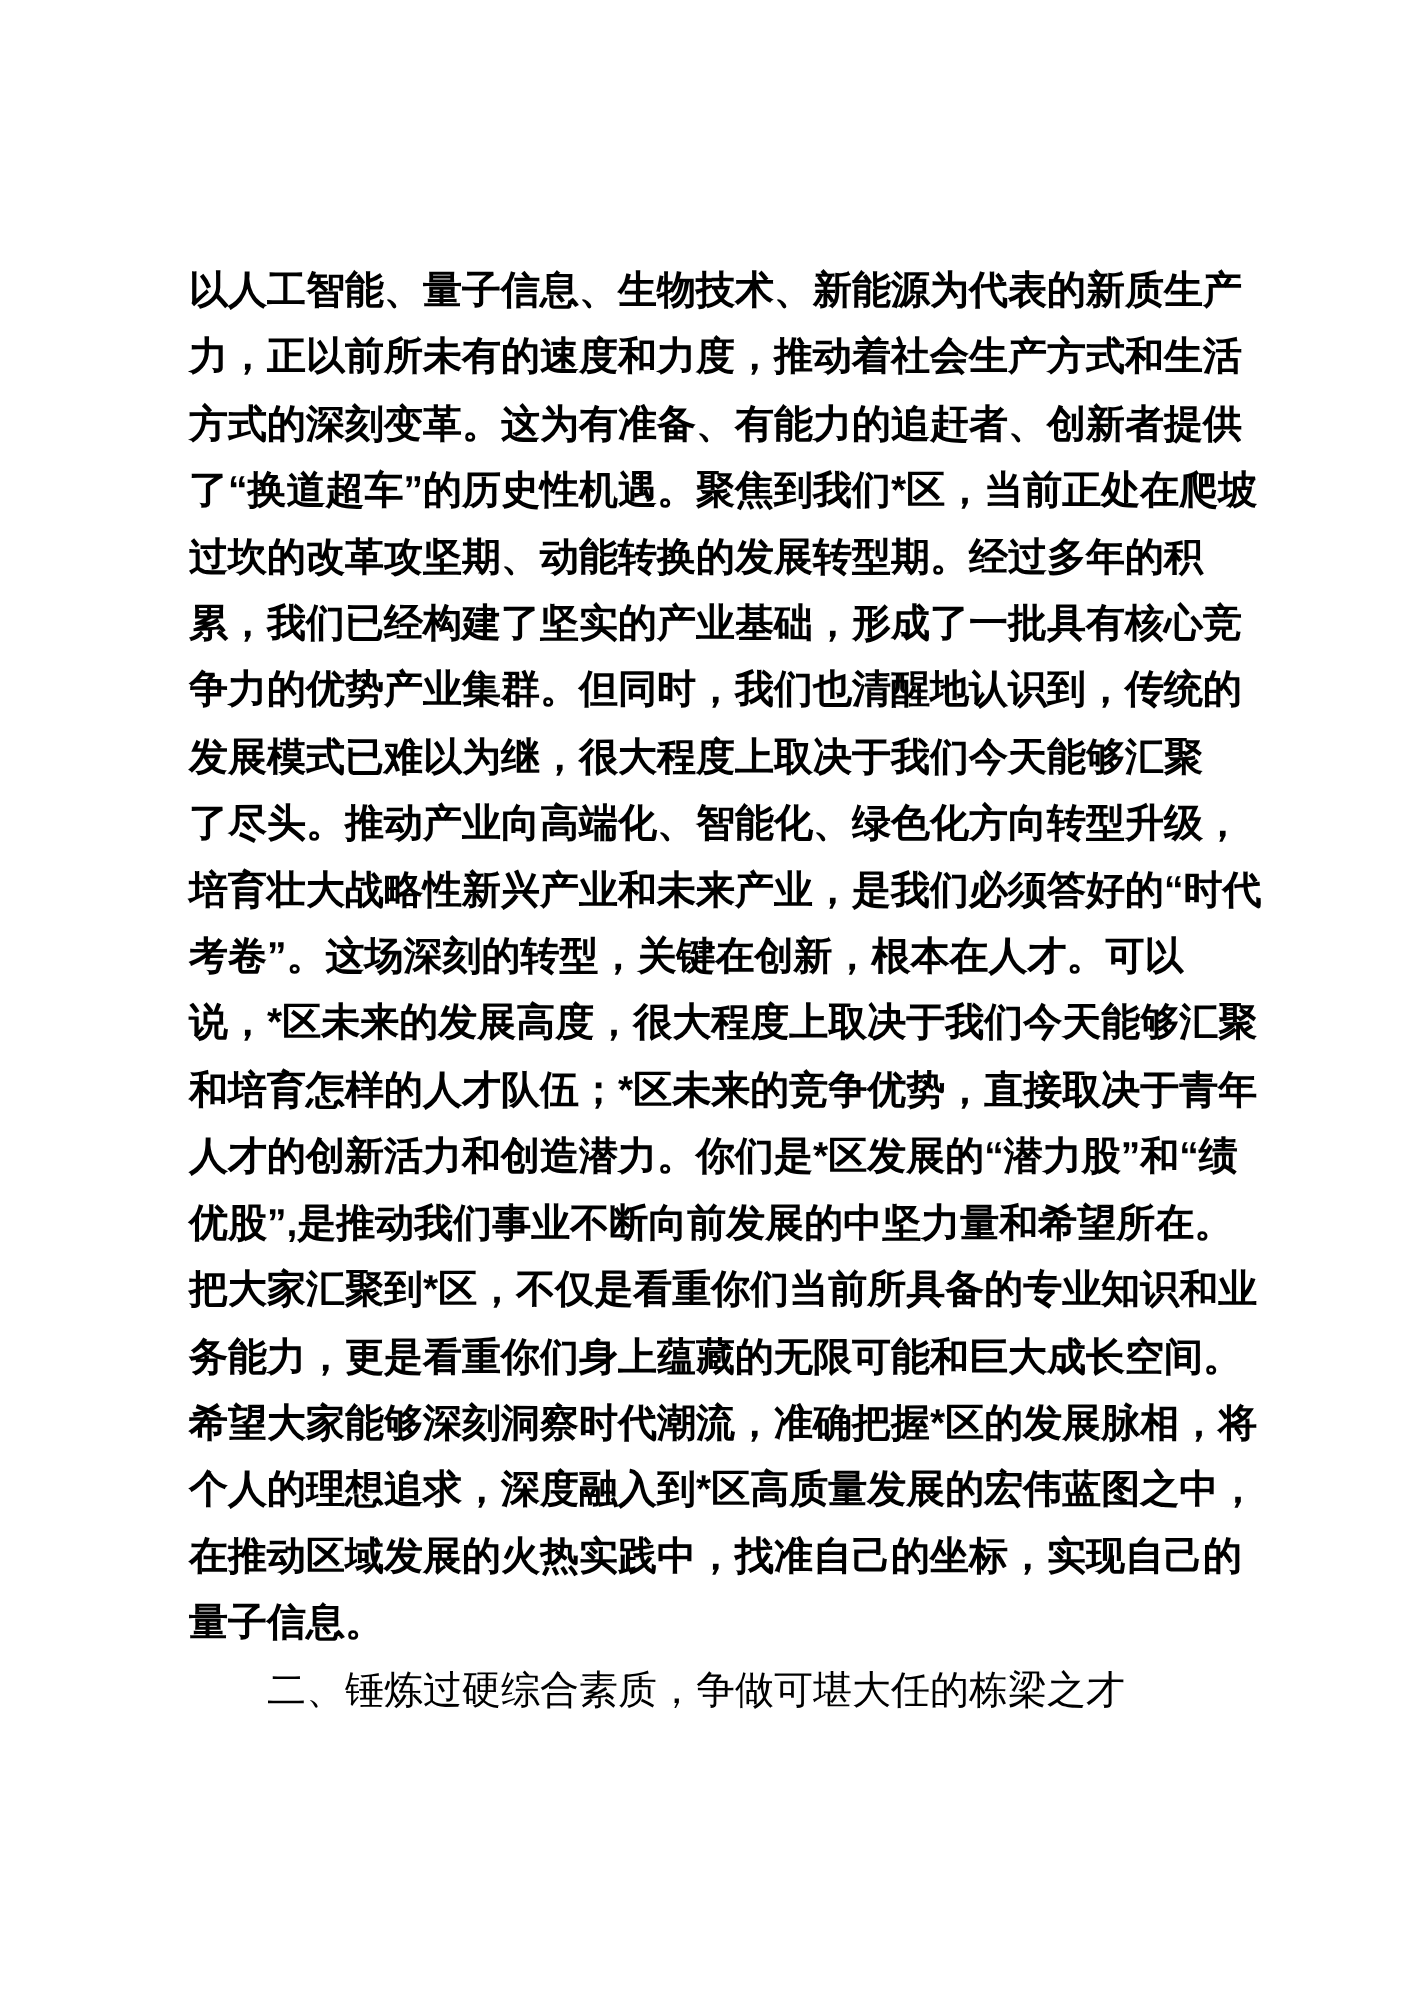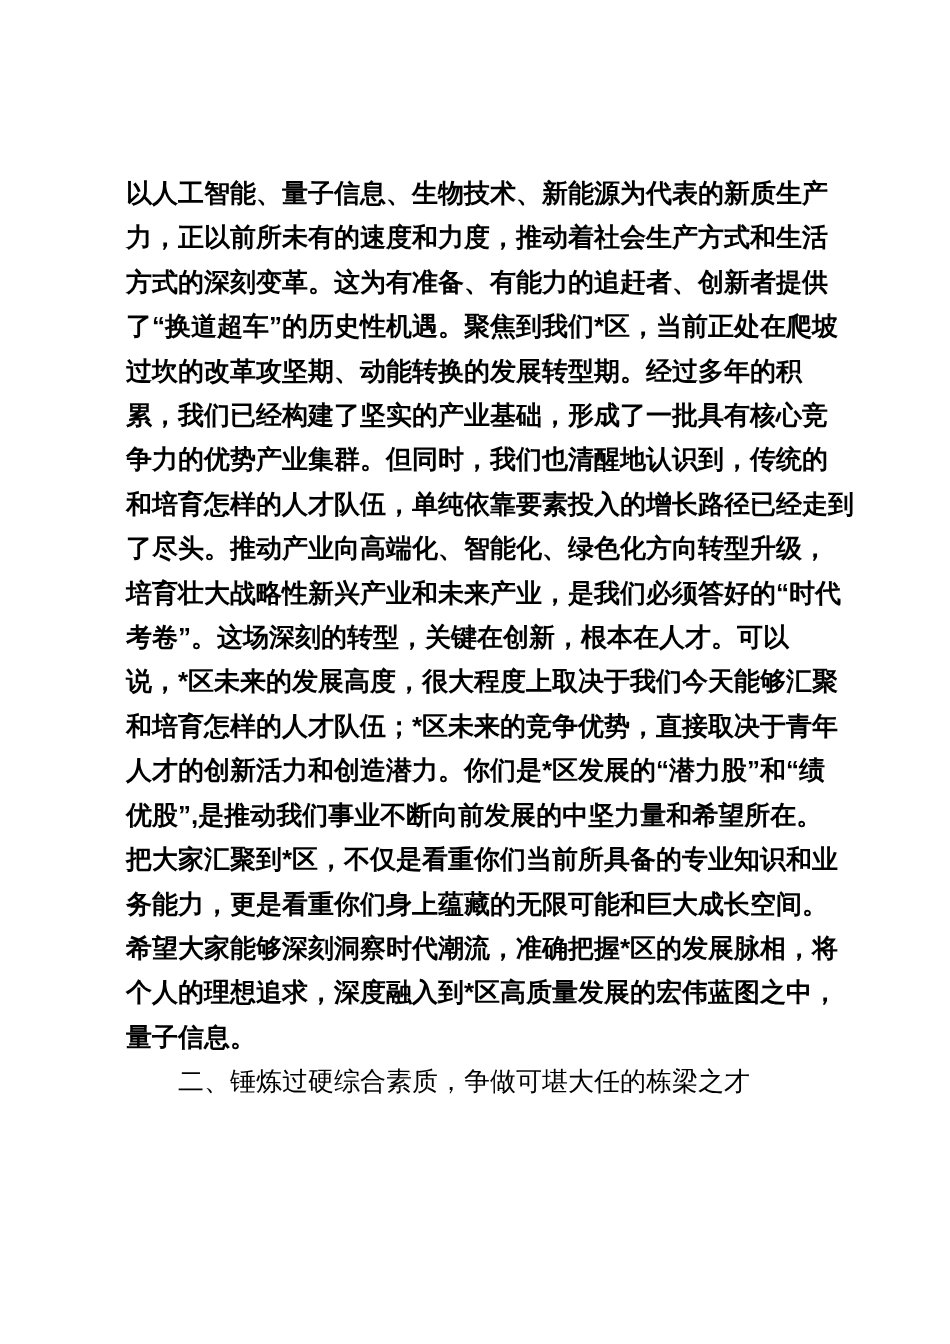--- a/index.html
+++ b/index.html
@@ -45,29 +45,30 @@
 <div class="page">
   <div class="content">
     <div>
         <div class="text-line">以人工智能、量子信息、生物技术、新能源为代表的新质生产</div>
         <div class="text-line">力，正以前所未有的速度和力度，推动着社会生产方式和生活</div>
         <div class="text-line">方式的深刻变革。这为有准备、有能力的追赶者、创新者提供</div>
         <div class="text-line">了“换道超车”的历史性机遇。聚焦到我们*区，当前正处在爬坡</div>
         <div class="text-line">过坎的改革攻坚期、动能转换的发展转型期。经过多年的积</div>
         <div class="text-line">累，我们已经构建了坚实的产业基础，形成了一批具有核心竞</div>
         <div class="text-line">争力的优势产业集群。但同时，我们也清醒地认识到，传统的</div>
-        <div class="text-line">和培育怎样的人才队伍，单纯依靠要素投入的增长路径已经走到</div>
+        <div class="text-line">发展模式已难以为继，很大程度上取决于我们今天能够汇聚</div>
         <div class="text-line">了尽头。推动产业向高端化、智能化、绿色化方向转型升级，</div>
         <div class="text-line">培育壮大战略性新兴产业和未来产业，是我们必须答好的“时代</div>
         <div class="text-line">考卷”。这场深刻的转型，关键在创新，根本在人才。可以</div>
         <div class="text-line">说，*区未来的发展高度，很大程度上取决于我们今天能够汇聚</div>
         <div class="text-line">和培育怎样的人才队伍；*区未来的竞争优势，直接取决于青年</div>
         <div class="text-line">人才的创新活力和创造潜力。你们是*区发展的“潜力股”和“绩</div>
         <div class="text-line">优股”,是推动我们事业不断向前发展的中坚力量和希望所在。</div>
         <div class="text-line">把大家汇聚到*区，不仅是看重你们当前所具备的专业知识和业</div>
         <div class="text-line">务能力，更是看重你们身上蕴藏的无限可能和巨大成长空间。</div>
         <div class="text-line">希望大家能够深刻洞察时代潮流，准确把握*区的发展脉相，将</div>
         <div class="text-line">个人的理想追求，深度融入到*区高质量发展的宏伟蓝图之中，</div>
+        <div class="text-line">在推动区域发展的火热实践中，找准自己的坐标，实现自己的</div>
         <div class="text-line">量子信息。</div>
       </div>
     <h2 class="section-heading">二、锤炼过硬综合素质，争做可堪大任的栋梁之才</h2>
   </div>
 </div>
 
 </body></html>

